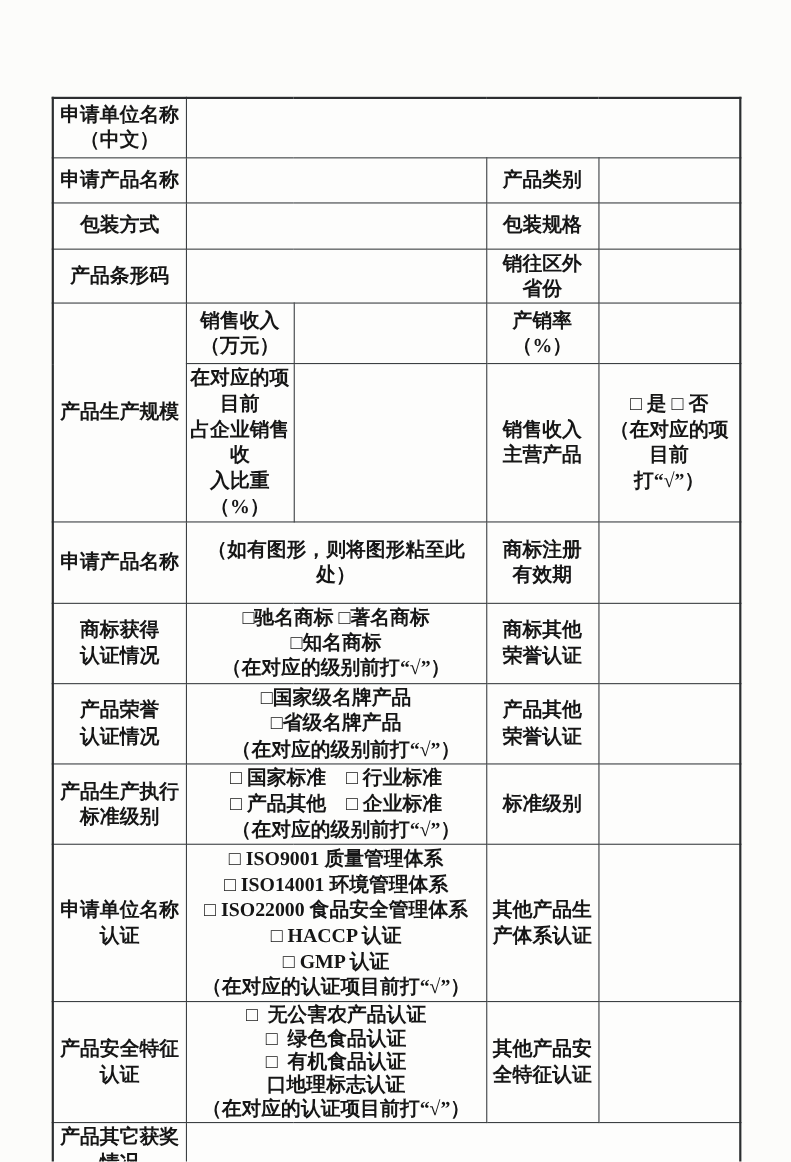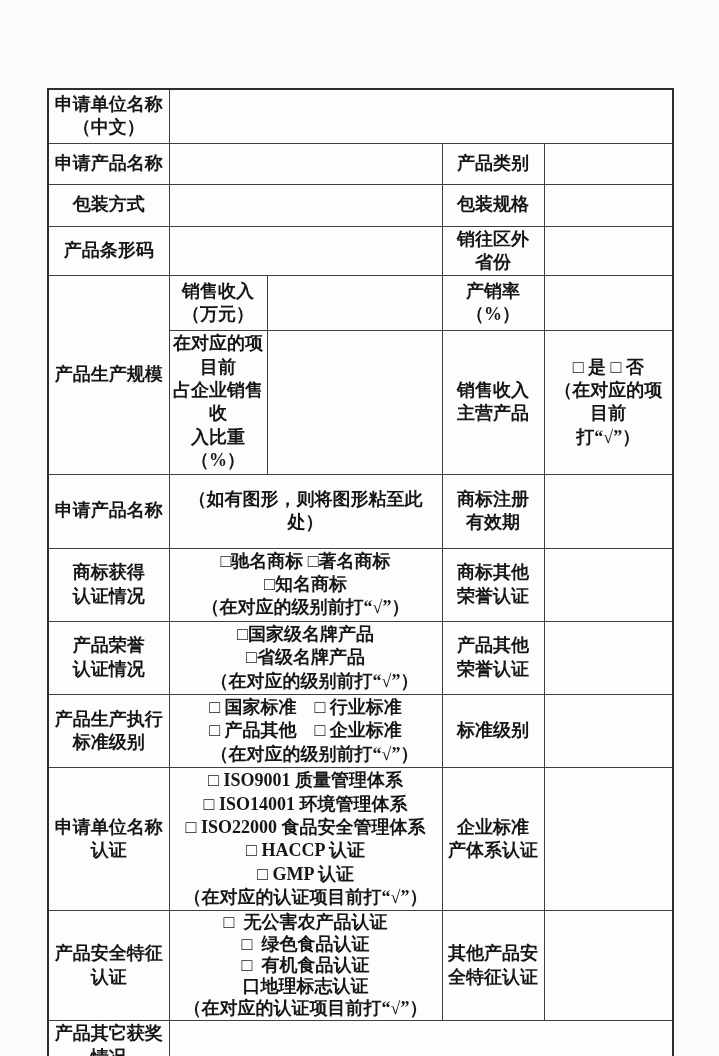--- a/index.html
+++ b/index.html
@@ -181,21 +181,21 @@
 
       <tr class="r10">
         <td class="pre">申请单位名称
 认证</td>
         <td colspan="2" class="pre opts">□ ISO9001 质量管理体系
 □ ISO14001 环境管理体系
 □ ISO22000 食品安全管理体系
 □ HACCP 认证
 □ GMP 认证
 （在对应的认证项目前打“√”）</td>
-        <td class="pre">企业标准
+        <td class="pre">其他产品生
 产体系认证</td>
         <td></td>
       </tr>
 
       <tr class="r11">
         <td class="pre">产品安全特征
 认证</td>
         <td colspan="2" class="pre opts">□  无公害农产品认证
 □  绿色食品认证
 □  有机食品认证

